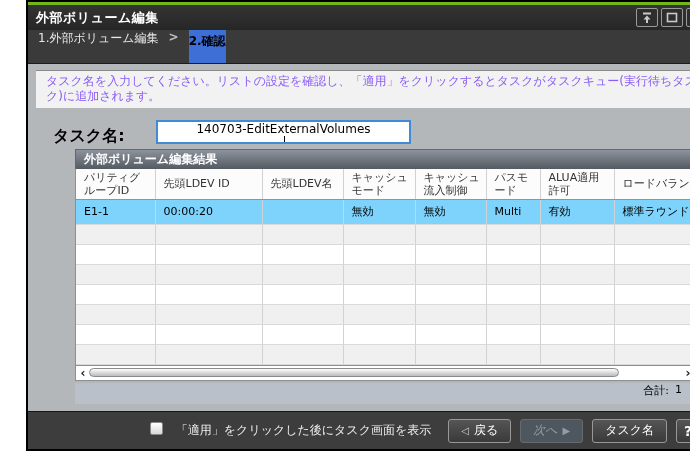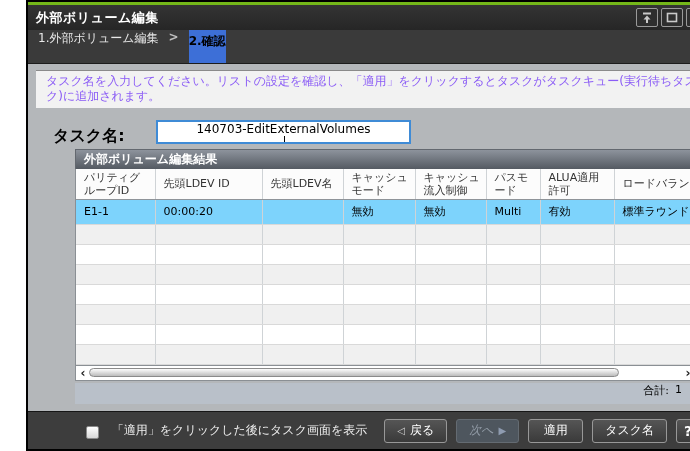--- a/index.html
+++ b/index.html
@@ -99,21 +99,21 @@
     display:flex; align-items:flex-start; justify-content:flex-end;
     padding-right:14px; font-size:11px; color:#000; gap:6px;
   }
 
   
   .bottom-bar{
     height:38px; background:#3d3d3d; border-top:1px solid #161616;
     display:flex; align-items:center; justify-content:flex-end;
     padding-right:14px; gap:9px;
   }
-  .chk-group{ display:flex; align-items:flex-end; gap:13px; margin-right:8px; cursor:pointer; }
+  .chk-group{ display:flex; align-items:flex-start; gap:13px; margin-right:8px; cursor:pointer; }
   .checkbox{
     width:13px; height:13px; background:linear-gradient(#ffffff,#d8d8d8);
     border:1px solid #8a8a8a; border-radius:2px;
   }
   .chk-label{ color:#efefef; font-size:12px; }
   .btn{
     min-width:55px; height:24px; padding:0 12px;
     background:linear-gradient(#555555,#3a3a3a);
     border:1px solid #989898; border-radius:3px;
     color:#fff; font-size:12px; cursor:pointer;
@@ -314,22 +314,19 @@
     </div>
     <button class="btn">
       <span class="arr">◁</span>
       <span>戻る</span>
     </button>
     <button class="btn btn-disabled" disabled="">
       <span>次へ</span>
       <span class="arr">▶</span>
     </button>
     <button class="btn">
-      <span>適用</span>
-    </button>
-    <button class="btn">
       <span>タスク名</span>
     </button>
     <button class="btn btn-help">
       <span>?</span>
     </button>
   </div>
 </div>
 
 </body></html>

